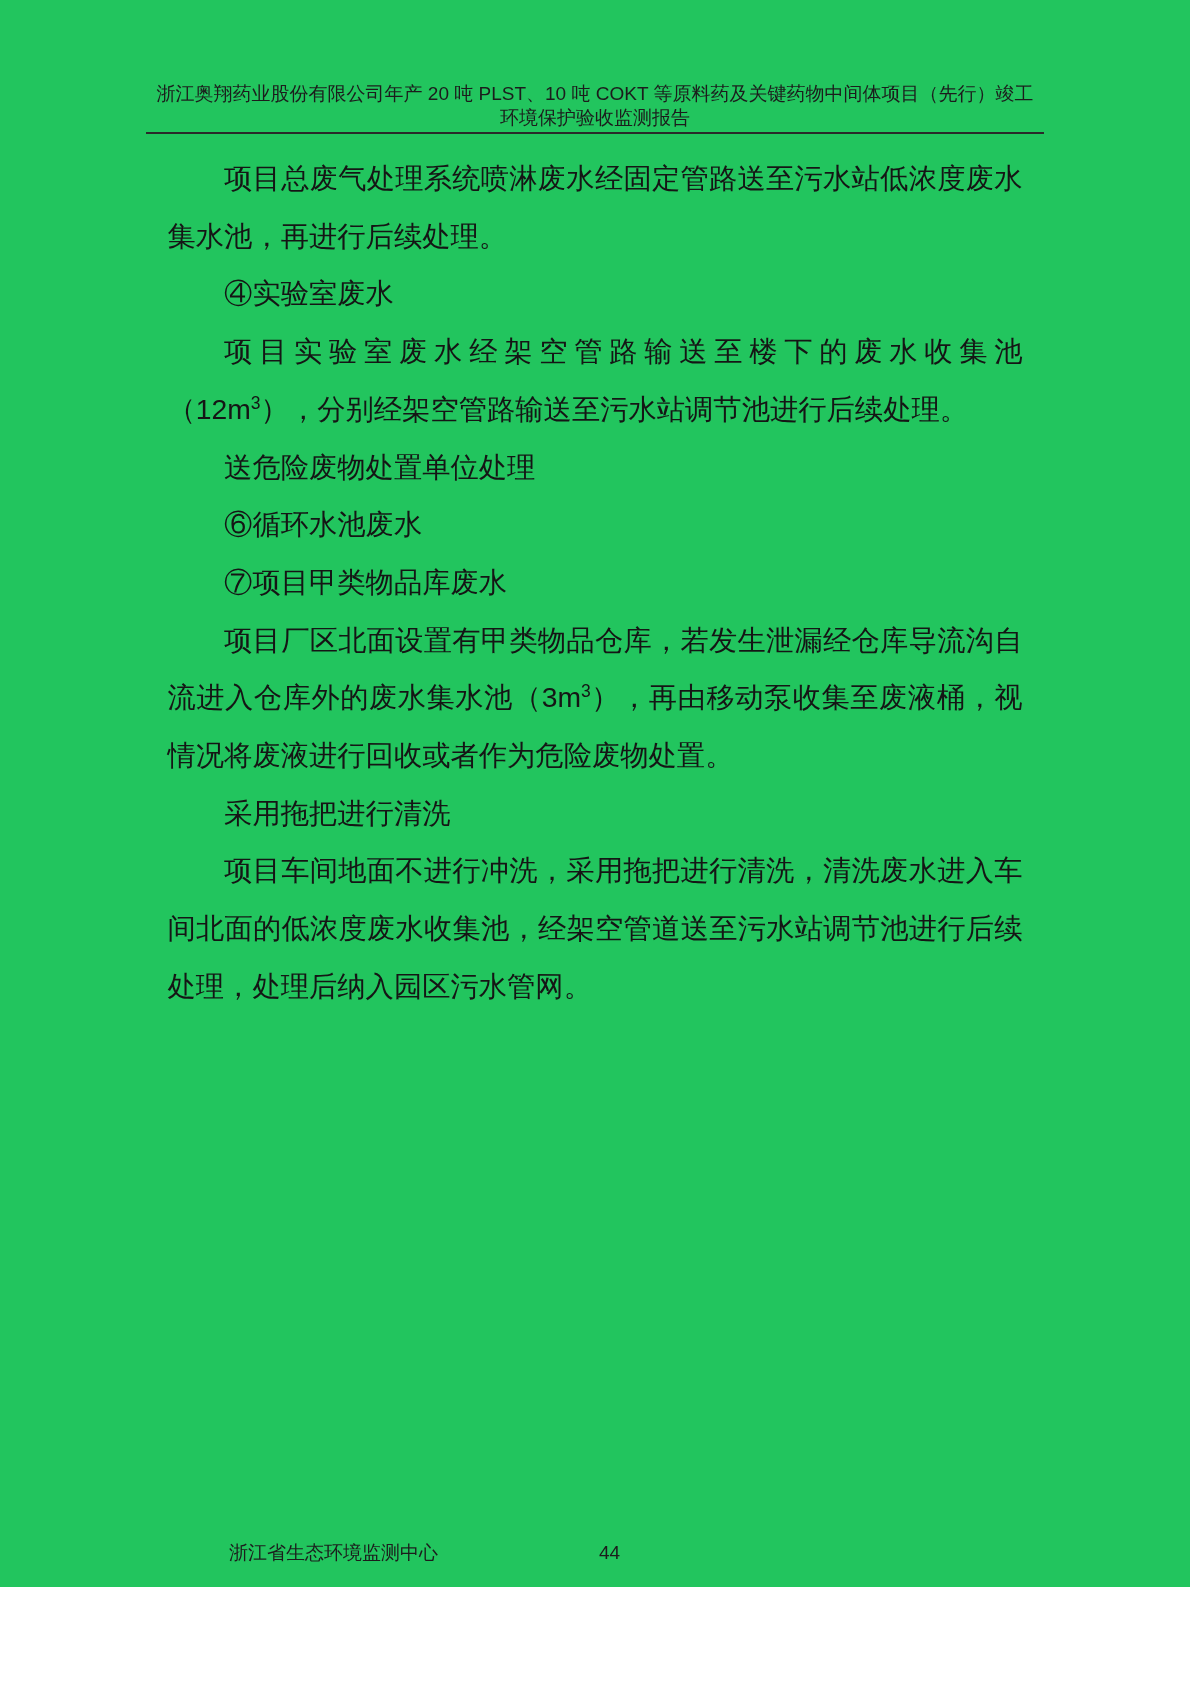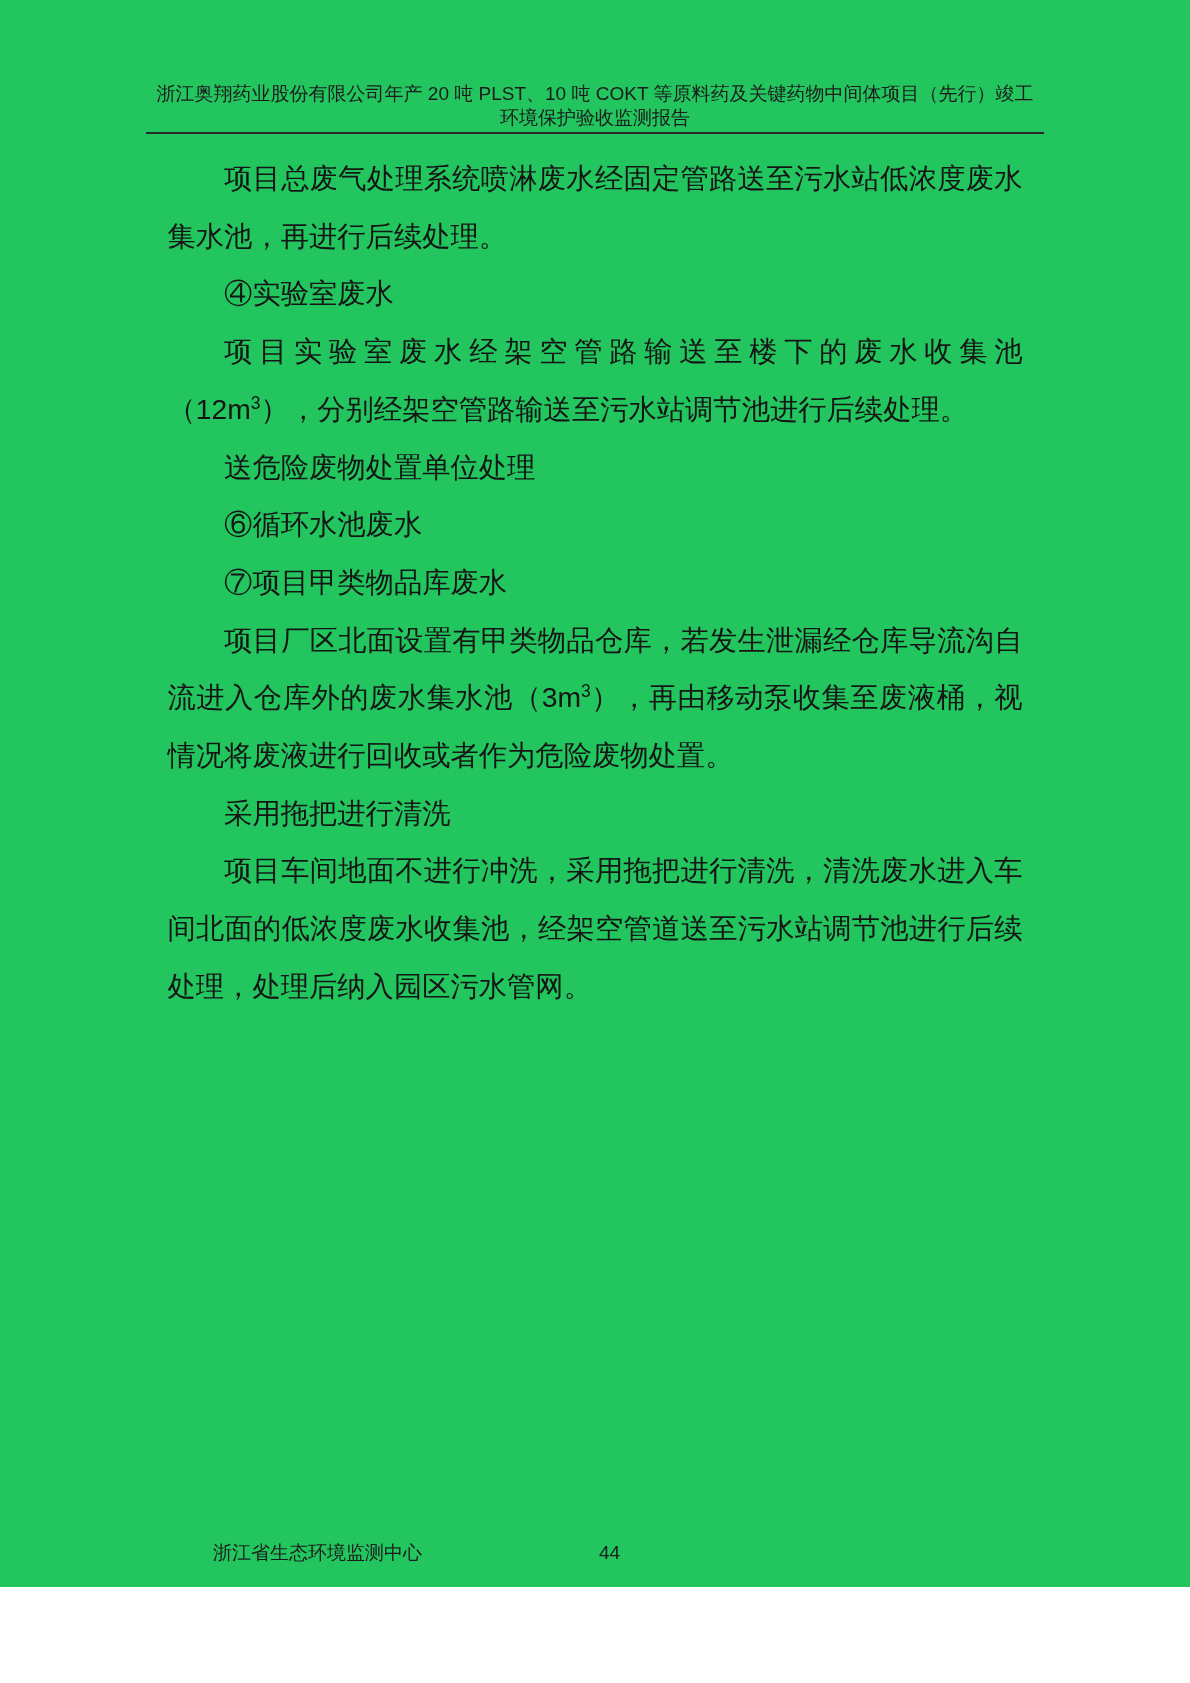--- a/index.html
+++ b/index.html
@@ -55,21 +55,21 @@
     top: 1541px;
     left: 0;
     width: 1190px;
     height: 28px;
     font-size: 19px;
     line-height: 24px;
     color: #1c1c1c;
   }
   .footer-org {
     position: absolute;
-    left: 213px;
+    left: 229px;
     top: 0;
   }
   .footer-page {
     position: absolute;
     left: 599px;
     top: 0;
   }
 </style>
 </head>
 <body>

